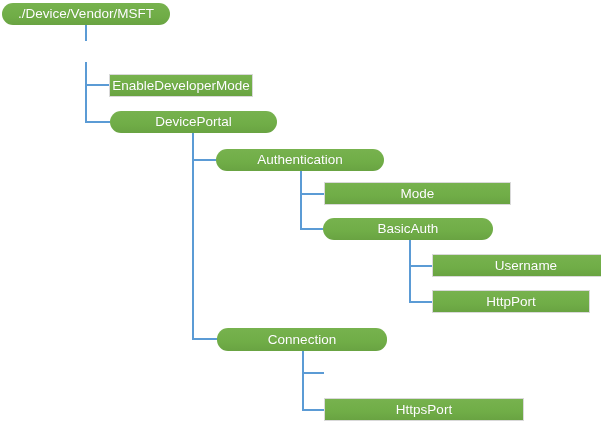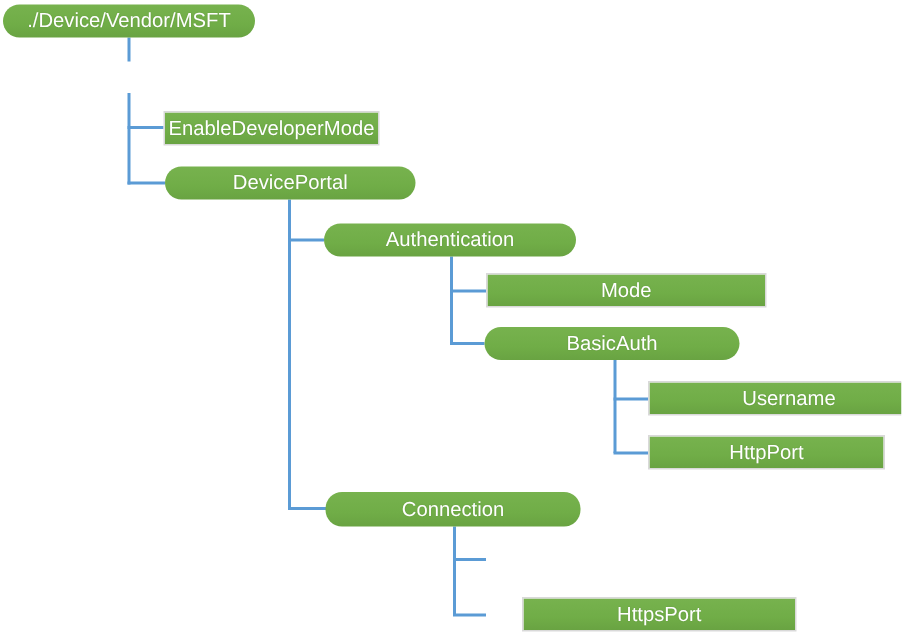--- a/index.html
+++ b/index.html
@@ -80,15 +80,15 @@
 
   <div class="node rounded" style="left:323px; top:218px; width:170px; height:22px;">BasicAuth</div>
 
   <div class="node rect" style="left:432px; top:254px; width:188px; height:23px;">Username</div>
 
   <div class="node rect" style="left:432px; top:290px; width:158px; height:23px;">HttpPort</div>
 
   <div class="node rounded" style="left:217px; top:328px; width:170px; height:23px;">Connection</div>
 
 
-  <div class="node rect" style="left:324px; top:398px; width:183px; height:23px;margin-left:24px;">HttpsPort</div>
+  <div class="node rect" style="left:324px; top:398px; width:200px; height:23px;">HttpsPort</div>
 
 </div>
 
 </body></html>

